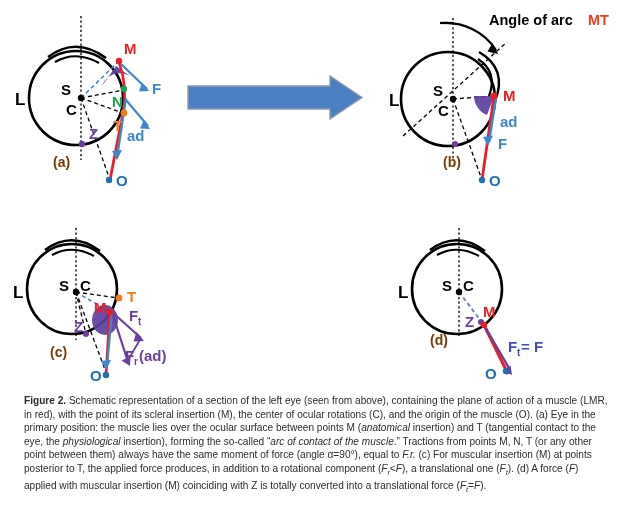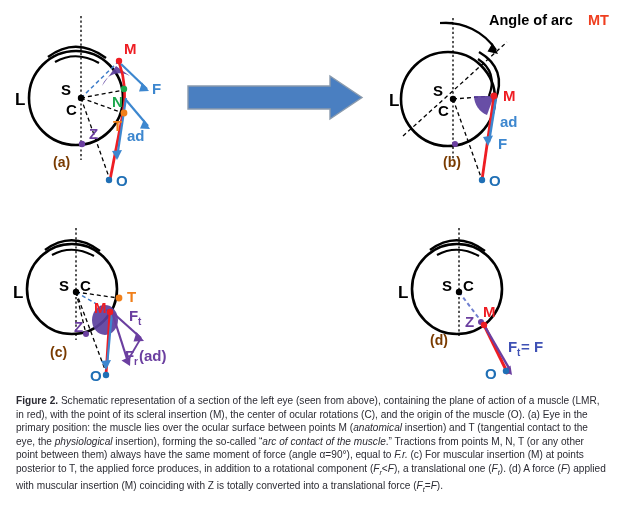--- a/index.html
+++ b/index.html
@@ -34,21 +34,21 @@
     font-family: "Liberation Sans", sans-serif;
     font-weight: bold;
   }
   #caption {
     position: absolute;
     left: 0;
     top: 388px;
     width: 616px;
     height: 122px;
     box-sizing: border-box;
-    padding: 6px 8px 4px 16px;
+    padding: 6px 8px 4px 24px;
     font-family: "Liberation Sans", sans-serif;
     font-size: 10.1px;
     line-height: 13.55px;
     color: #2b2b33;
     text-align: left;
   }
   #caption .fig-num {
     font-weight: bold;
   }
   #caption i {

